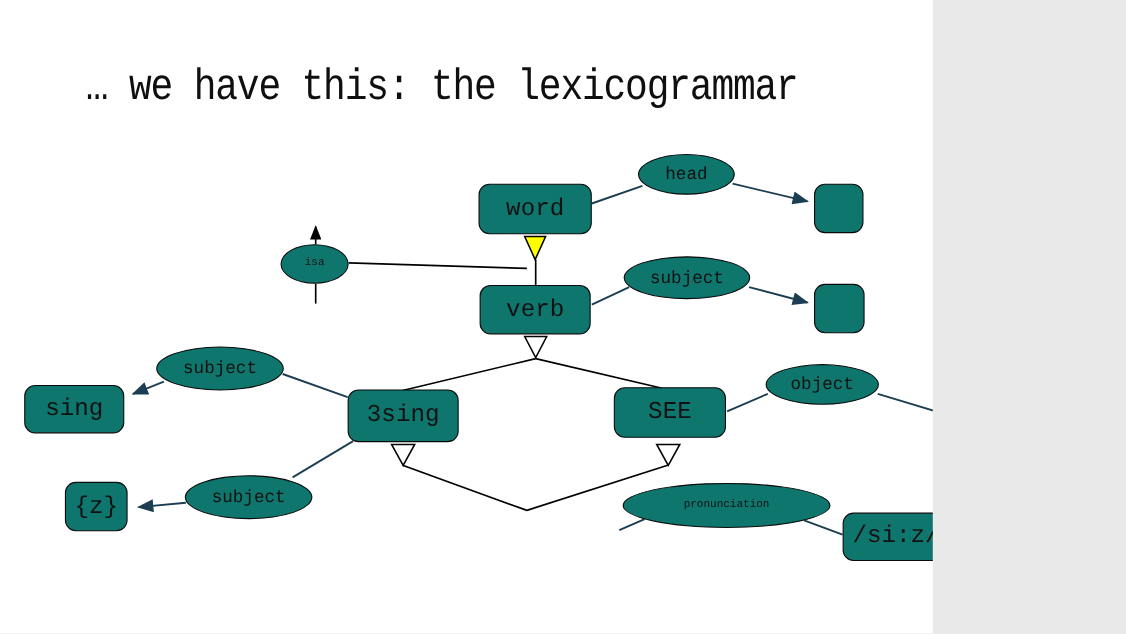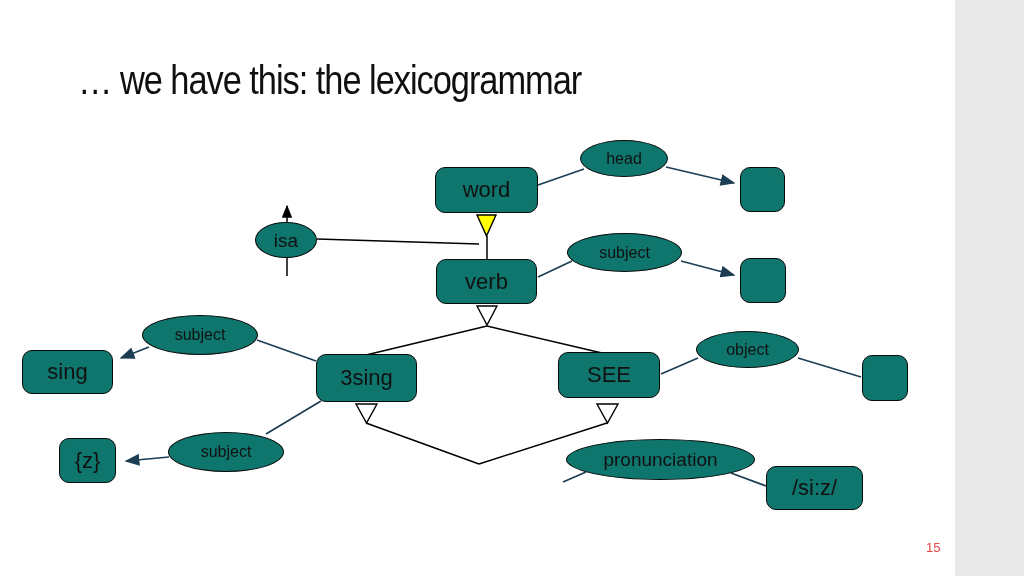--- a/index.html
+++ b/index.html
@@ -1,33 +1,33 @@
 <!DOCTYPE html>
 <html><head>
 <meta charset="utf-8">
 <style>
   html,body{margin:0;padding:0;background:#e9e9e9;}
   .slide{
-    position:relative;width:955px;height:576px;background:#ffffff;overflow:hidden;
-    font-family:Liberation Sans, sans-serif;color:#111;
+    position:relative;width:848px;height:576px;background:#ffffff;overflow:hidden;
+    font-family:Liberation Mono, monospace;color:#111;
   }
   .title{
     position:absolute;left:78px;top:58px;margin:0;
     font-size:40px;font-weight:400;letter-spacing:-1.2px;color:#0f0f0f;
     transform:scaleX(0.86);transform-origin:left top;white-space:nowrap;
   }
   .connectors{position:absolute;left:0;top:0;width:1024px;height:576px;z-index:1;}
   .node,.slot,.rel{
     position:absolute;background:#0f766e;box-sizing:border-box;z-index:2;
     display:flex;align-items:center;justify-content:center;
   }
   .node{border:1.6px solid #0a0a0a;border-radius:10px;font-size:22px;line-height:1;white-space:nowrap;}
   .slot{border:1.6px solid #0a0a0a;border-radius:10px;}
   .rel{border:1.4px solid #0a0a0a;border-radius:50%;font-size:16px;line-height:1;white-space:nowrap;}
-  .rel.small{font-size:19px;}
+  .rel.small{font-size:10px;}
   .page-number{position:absolute;left:926px;top:540px;font-size:13px;color:#ef4444;z-index:2;}
 </style>
 </head>
 <body>
 
 <div class="slide">
 
   <h1 class="title">… we have this: the lexicogrammar</h1>
 
   <svg class="connectors" viewBox="0 0 1024 576" xmlns="http://www.w3.org/2000/svg">

